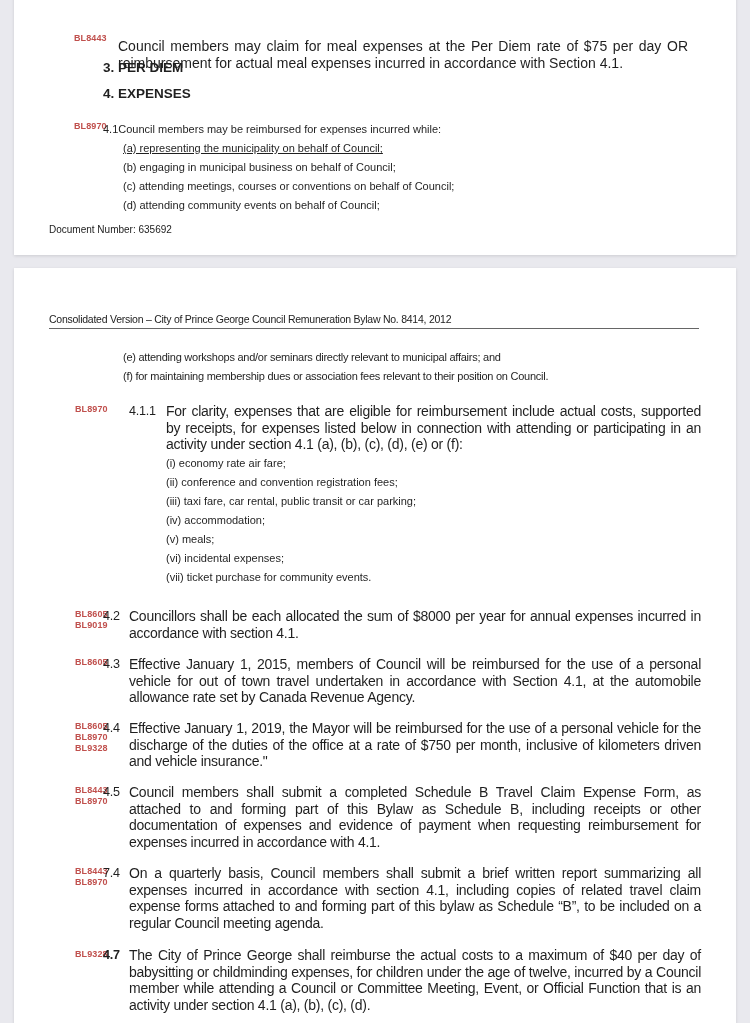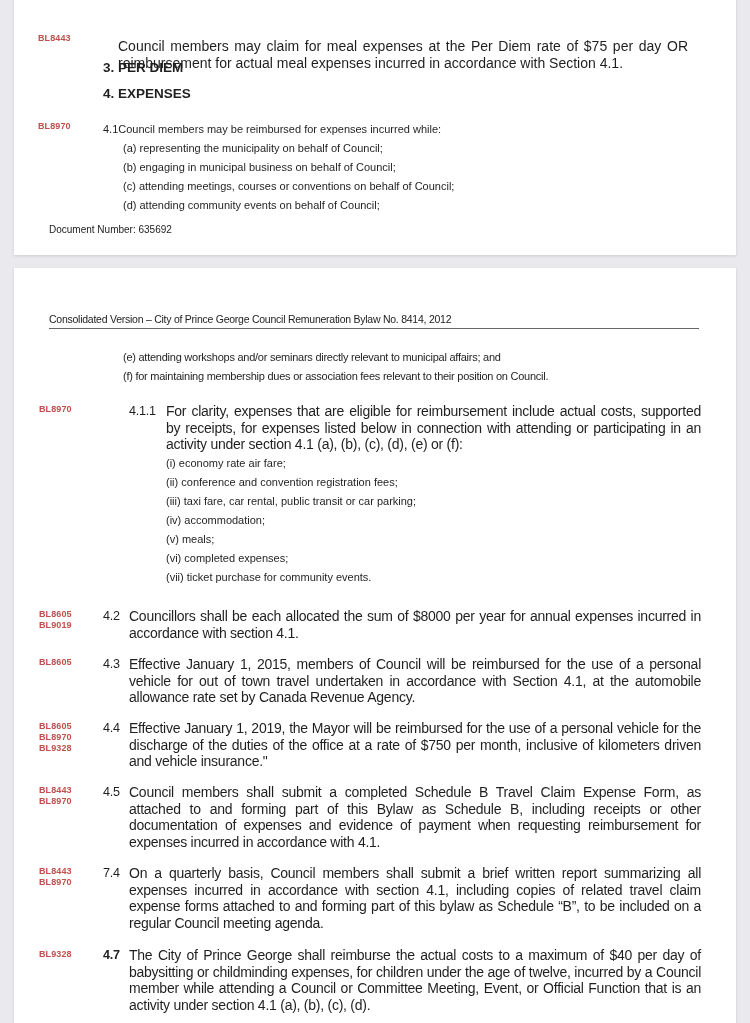--- a/index.html
+++ b/index.html
@@ -25,21 +25,21 @@
     #page1 { top: -10px; height: 265px; }
     #page2 { top: 268px; height: 780px; }
     .bl {
       position: absolute;
       font-size: 9px;
       font-weight: bold;
       color: #c0504d;
       line-height: 11px;
       letter-spacing: 0.1px;
     }
-    .bl div { white-space: nowrap; }
+    .bl div { white-space: nowrap; margin-left: 36px; }
     .heading {
       position: absolute;
       font-size: 13.5px;
       font-weight: bold;
       color: #1f1f1f;
     }
     .para {
       position: absolute;
       font-size: 14px;
       line-height: 16.5px;
@@ -85,21 +85,21 @@
   <div class="para" style="left:104px; top:48px; width:570px;">Council members may claim for meal expenses at the Per Diem rate of $75 per day OR reimbursement for actual meal expenses incurred in accordance with Section 4.1.</div>
 
   <div class="heading" style="left:89px; top:96px;">4. EXPENSES</div>
 
   <div class="bl" style="left:24px; top:131px;">
     <div>BL8970</div>
   </div>
   <div class="line" style="left:89px; top:131px;">
     <span>4.1</span><span>Council members may be reimbursed for expenses incurred while:</span>
   </div>
-  <div class="line" style="left:109px; top:150px;">(a) representing the municipality on behalf of Council;</div>
+  <div class="line" style="left:109px; top:150px;text-decoration:underline;">(a) representing the municipality on behalf of Council;</div>
   <div class="line" style="left:109px; top:169px;">(b) engaging in municipal business on behalf of Council;</div>
   <div class="line" style="left:109px; top:188px;">(c) attending meetings, courses or conventions on behalf of Council;</div>
   <div class="line" style="left:109px; top:207px;">(d) attending community events on behalf of Council;</div>
 
   <div class="docnum" style="left:35px; top:234px;">Document Number: 635692</div>
 </div>
 
 <div class="page" id="page2">
   <div class="running-header cond">Consolidated Version – City of Prince George Council Remuneration Bylaw No. 8414, 2012</div>
 
@@ -109,21 +109,21 @@
   <div class="bl" style="left:25px; top:136px;">
     <div>BL8970</div>
   </div>
   <div class="num cond" style="left:115px; top:135px;">4.1.1</div>
   <div class="para cond" style="left:152px; top:135px; width:535px;">For clarity, expenses that are eligible for reimbursement include actual costs, supported by receipts, for expenses listed below in connection with attending or participating in an activity under section 4.1 (a), (b), (c), (d), (e) or (f):</div>
   <div class="line" style="left:152px; top:187px;">(i) economy rate air fare;</div>
   <div class="line" style="left:152px; top:206px;">(ii) conference and convention registration fees;</div>
   <div class="line" style="left:152px; top:225px;">(iii) taxi fare, car rental, public transit or car parking;</div>
   <div class="line" style="left:152px; top:244px;">(iv) accommodation;</div>
   <div class="line" style="left:152px; top:263px;">(v) meals;</div>
-  <div class="line" style="left:152px; top:282px;">(vi) completed expenses;</div>
+  <div class="line" style="left:152px; top:282px;">(vi) incidental expenses;</div>
   <div class="line" style="left:152px; top:301px;">(vii) ticket purchase for community events.</div>
 
   <div class="bl" style="left:25px; top:341px;">
     <div>BL8605</div>
     <div>BL9019</div>
   </div>
   <div class="num cond" style="left:89px; top:340px;">4.2</div>
   <div class="para cond" style="left:115px; top:340px; width:572px;">Councillors shall be each allocated the sum of $8000 per year for annual expenses incurred in accordance with section 4.1.</div>
 
   <div class="bl" style="left:25px; top:389px;">

